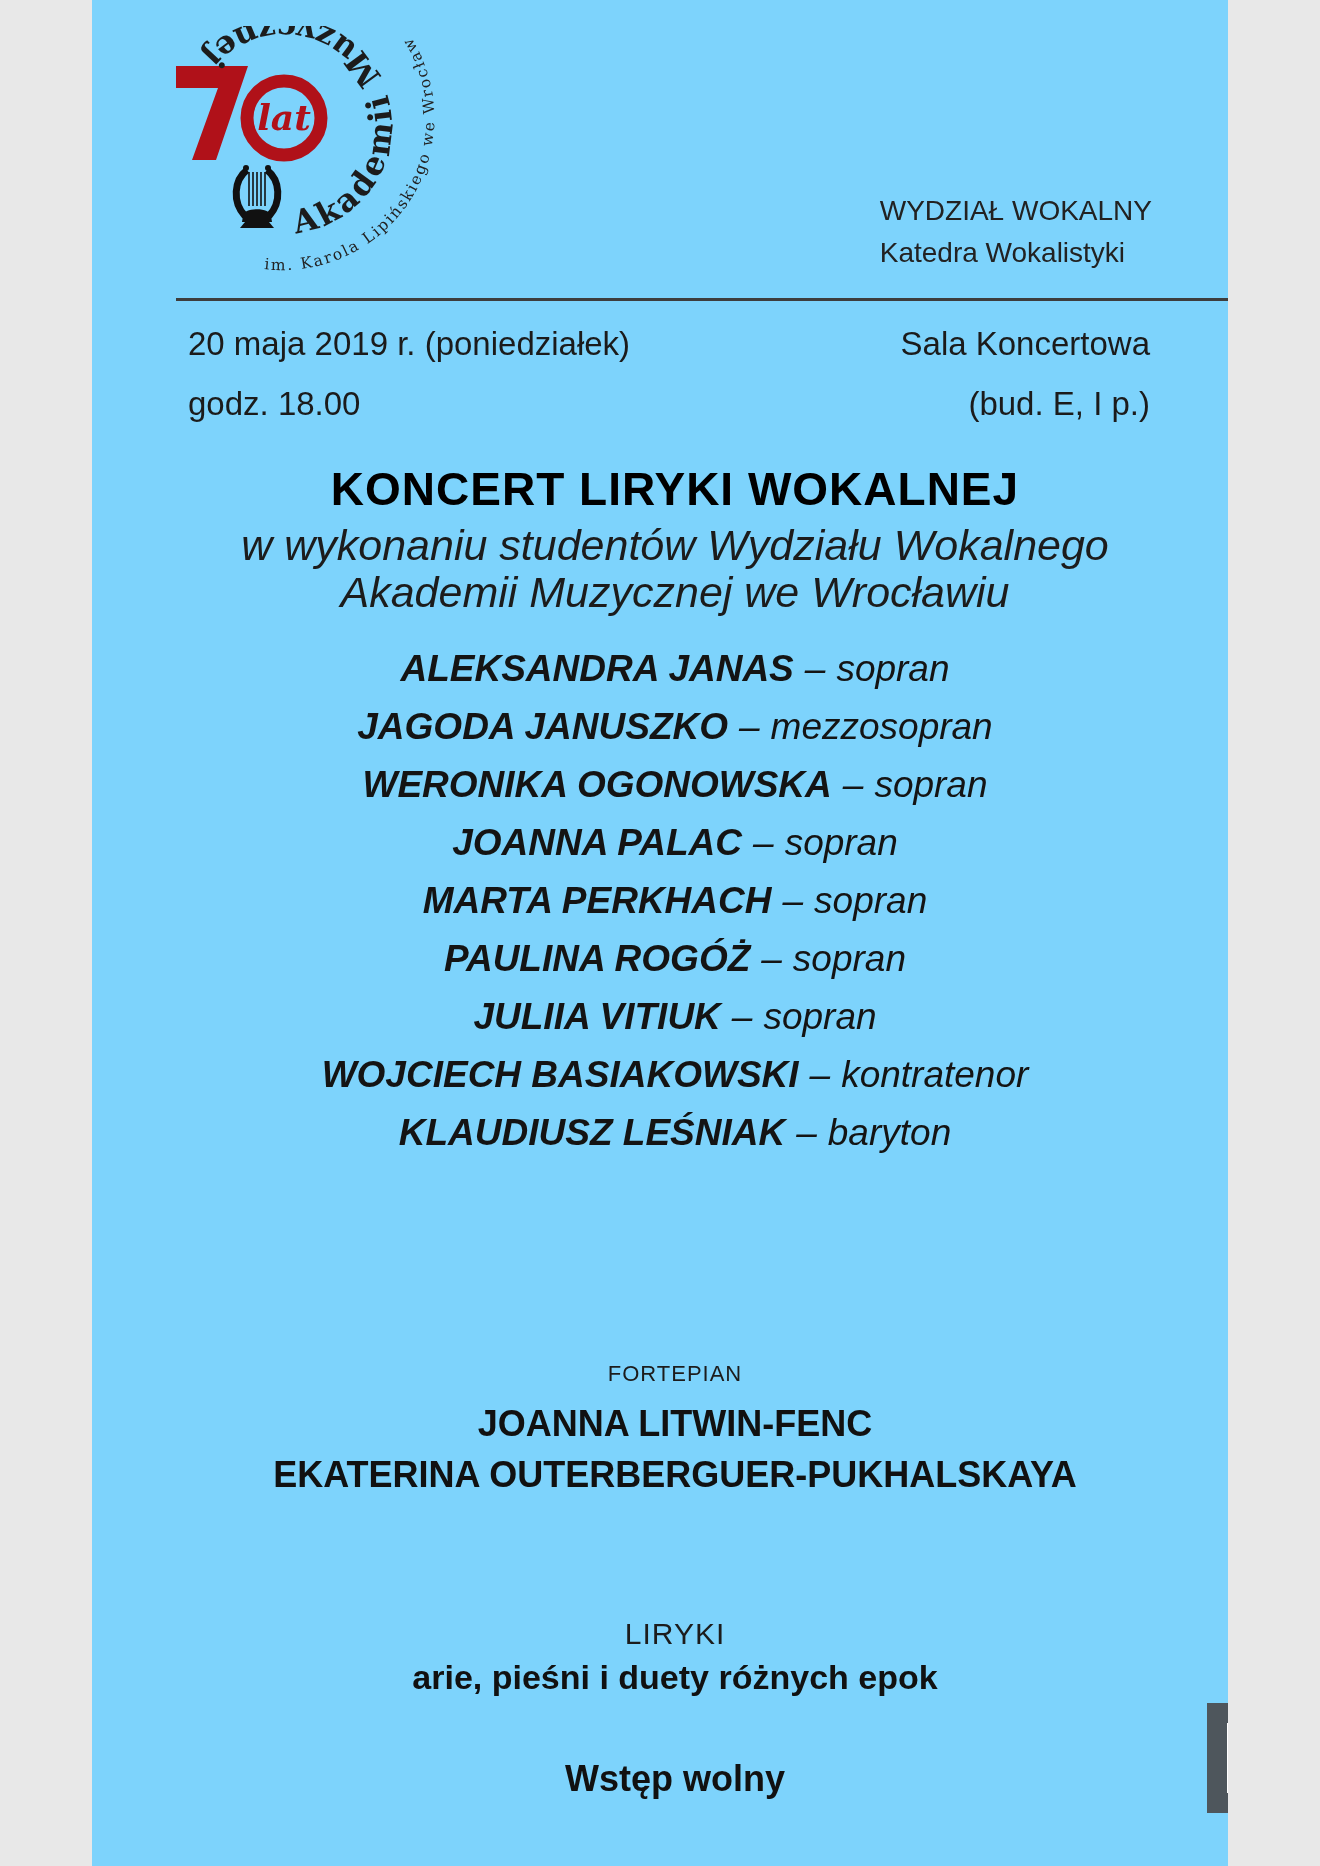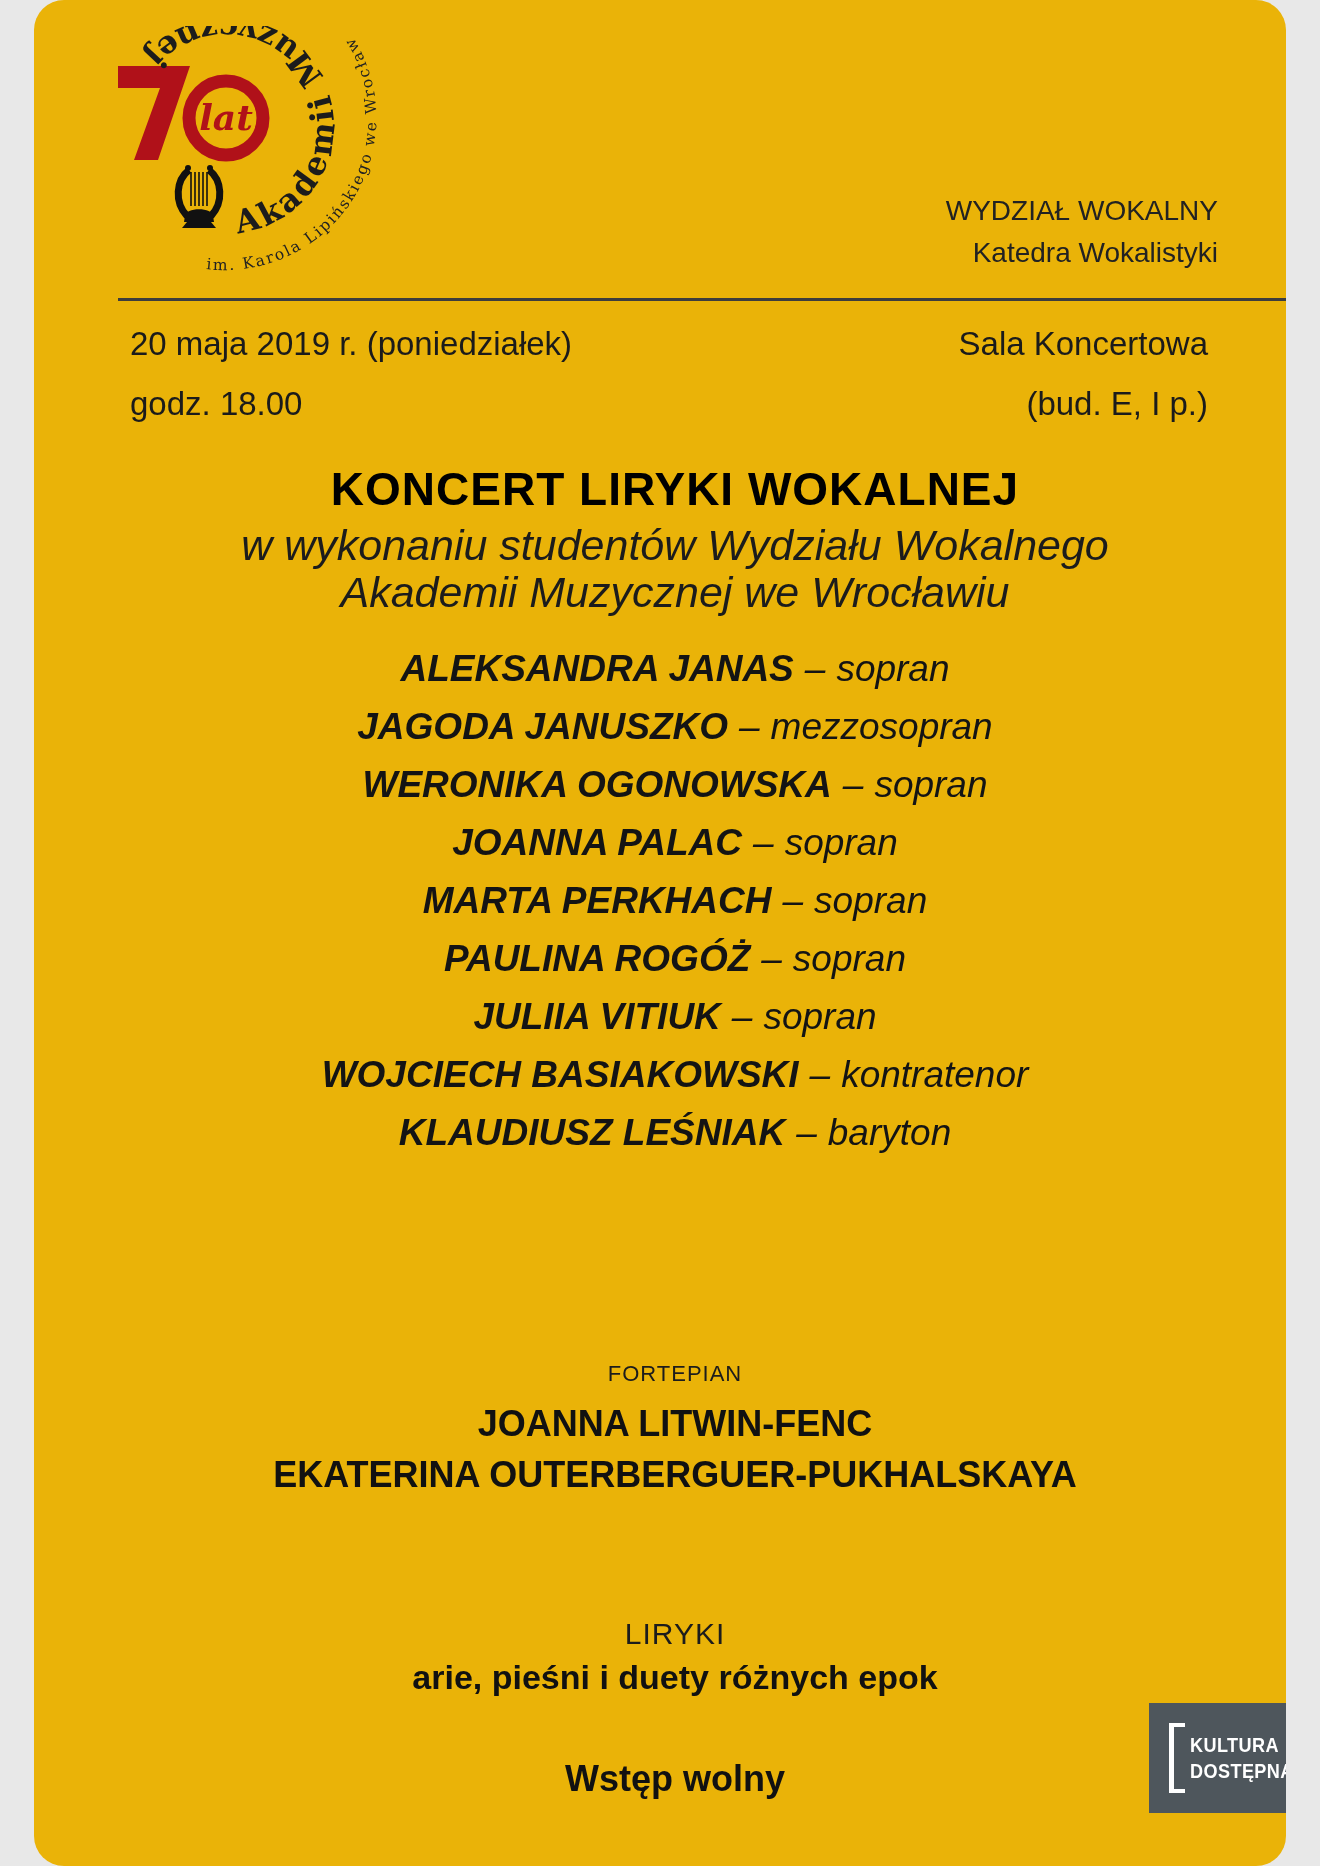--- a/index.html
+++ b/index.html
@@ -1,34 +1,33 @@
 <!DOCTYPE html>
 <html><head>
 <meta charset="utf-8">
 <style>
   html,body{margin:0;padding:0;background:#e8e8e8;}
   .page{
     position:relative;
-    width:1252px;height:1866px;
+    width:1136px;height:1866px;
     margin:0 auto;
-    background:#eab308;
+    background:#7dd3fc;
     font-family:"Liberation Sans",sans-serif;
     color:#1b1b1b;
     overflow:hidden;
-    border-radius:30px;
   }
 
   
   .logo-wrap{position:absolute;left:70px;top:26px;width:330px;height:262px;}
   .logo-wrap svg{width:100%;height:100%;display:block;}
 
   
   .dept-block{
-    position:absolute;top:190px;right:68px;
-    text-align:right;font-size:28px;line-height:42px;color:#222;
+    position:absolute;top:190px;right:76px;
+    text-align:left;font-size:28px;line-height:42px;color:#222;
   }
 
   
   .rule{
     position:absolute;top:298px;left:84px;width:1172px;height:0;
     border-top:3px solid #3d3d3d;
   }
 
   
   .info-row{

